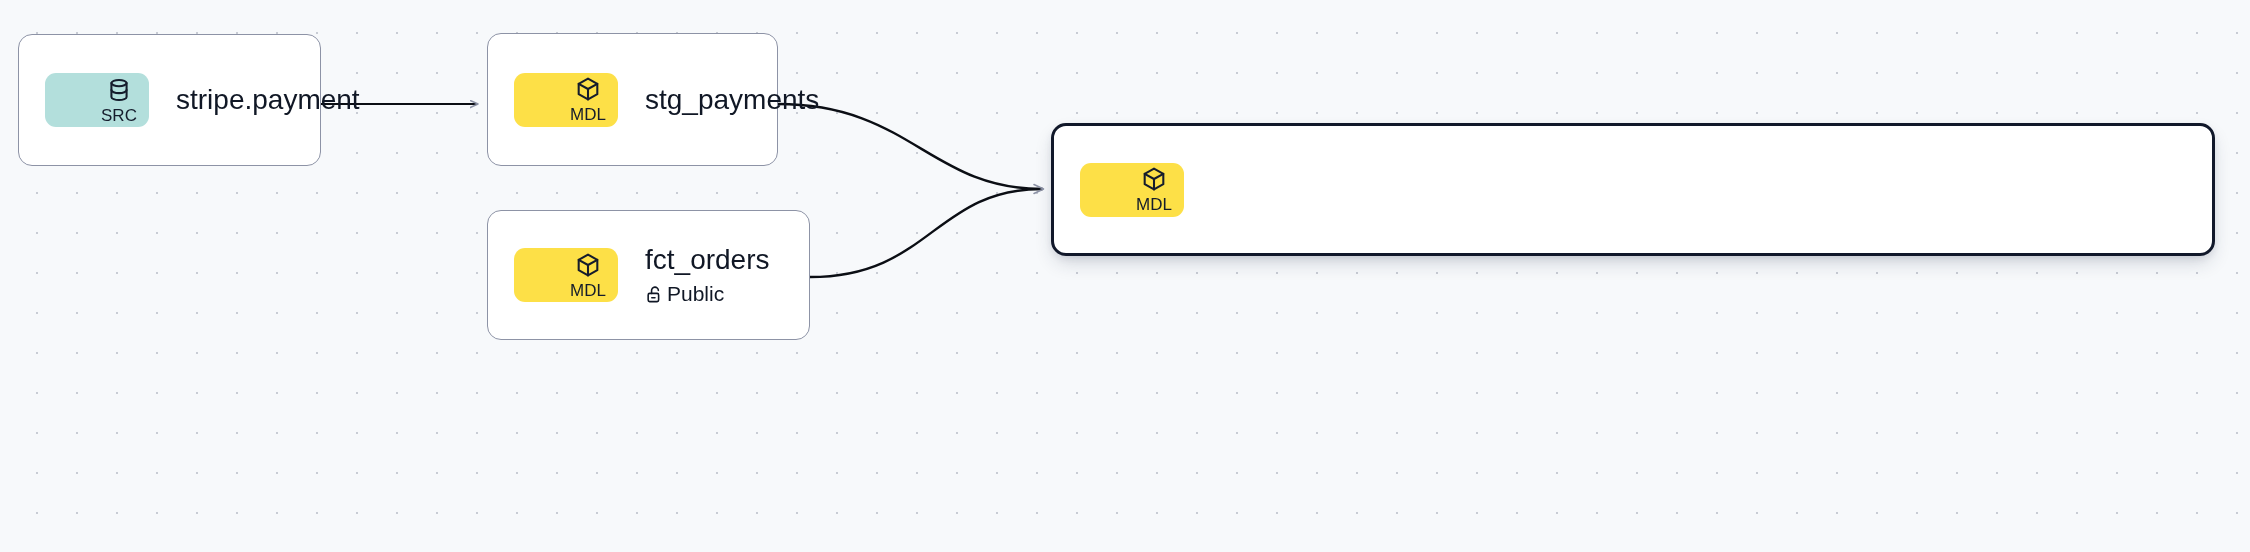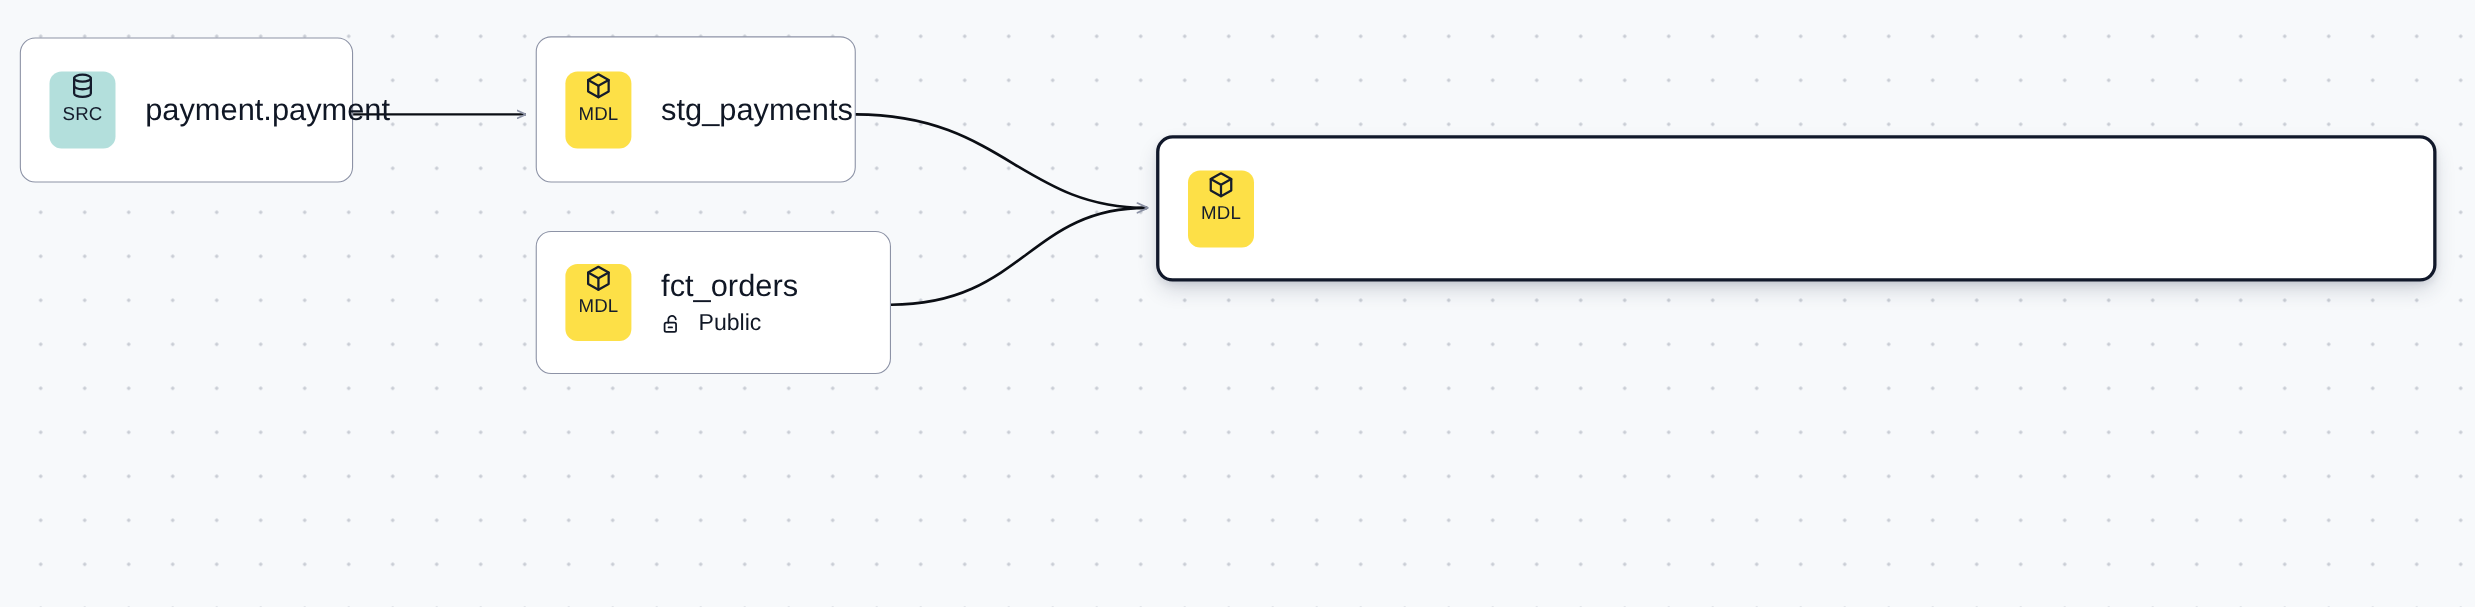--- a/index.html
+++ b/index.html
@@ -52,26 +52,28 @@
     border: 3.4px solid #11182a;
     border-radius: 15px;
     box-shadow: 0 9px 20px -4px rgba(30,40,70,0.20),
                 0 3px 8px -2px rgba(30,40,70,0.12);
   }
 
   
   .badge {
     flex: 0 0 auto;
     width: 60px;
-    height: 70px;
+    height: 54px;
     border-radius: 11px;
     display: flex;
     flex-direction: column;
     align-items: center;
+    justify-content: center;
     gap: 1px;
+    padding-left: 44px;
   }
   .badge.src { background: #b3dfdc; }
   .badge.mdl { background: #fde047; }
   .badge svg {
     display: block;
     width: 26px;
     height: 26px;
   }
   .badge-text {
     font-size: 17px;
@@ -91,21 +93,21 @@
   }
   .node-title {
     font-size: 28px;
     line-height: 1.12;
     color: #101725;
     white-space: nowrap;
   }
   .node-sub {
     display: flex;
     align-items: center;
-    gap: 15px;
+    gap: 3px;
     margin-top: 7px;
     font-size: 21px;
     color: #101725;
     white-space: nowrap;
   }
   .node-sub svg {
     display: block;
     width: 19px;
     height: 19px;
     flex: 0 0 auto;
@@ -141,21 +143,21 @@
   <div class="node" id="node-stripe-payment">
     <div class="badge src">
       <svg viewBox="0 0 24 24" fill="none" stroke="#151c2c" stroke-width="1.9" stroke-linecap="round" stroke-linejoin="round">
         <ellipse cx="12" cy="5.6" rx="7" ry="2.9"></ellipse>
         <path d="M5 5.6 v12.8 c0,1.6 3.13,2.9 7,2.9 s7,-1.3 7,-2.9 V5.6"></path>
         <path d="M5 12 c0,1.6 3.13,2.9 7,2.9 s7,-1.3 7,-2.9"></path>
       </svg>
       <span class="badge-text">SRC</span>
     </div>
     <div class="node-body">
-      <div class="node-title">payment.payment</div>
+      <div class="node-title">stripe.payment</div>
     </div>
   </div>
 
   <div class="node" id="node-stg-payments">
     <div class="badge mdl">
       <svg viewBox="0 0 24 24" fill="none" stroke="#151c2c" stroke-width="1.9" stroke-linecap="round" stroke-linejoin="round">
         <path d="M12 2.4 L20.6 7.2 L20.6 16.8 L12 21.6 L3.4 16.8 L3.4 7.2 Z"></path>
         <path d="M3.4 7.2 L12 12 L20.6 7.2"></path>
         <path d="M12 12 L12 21.6"></path>
       </svg>

